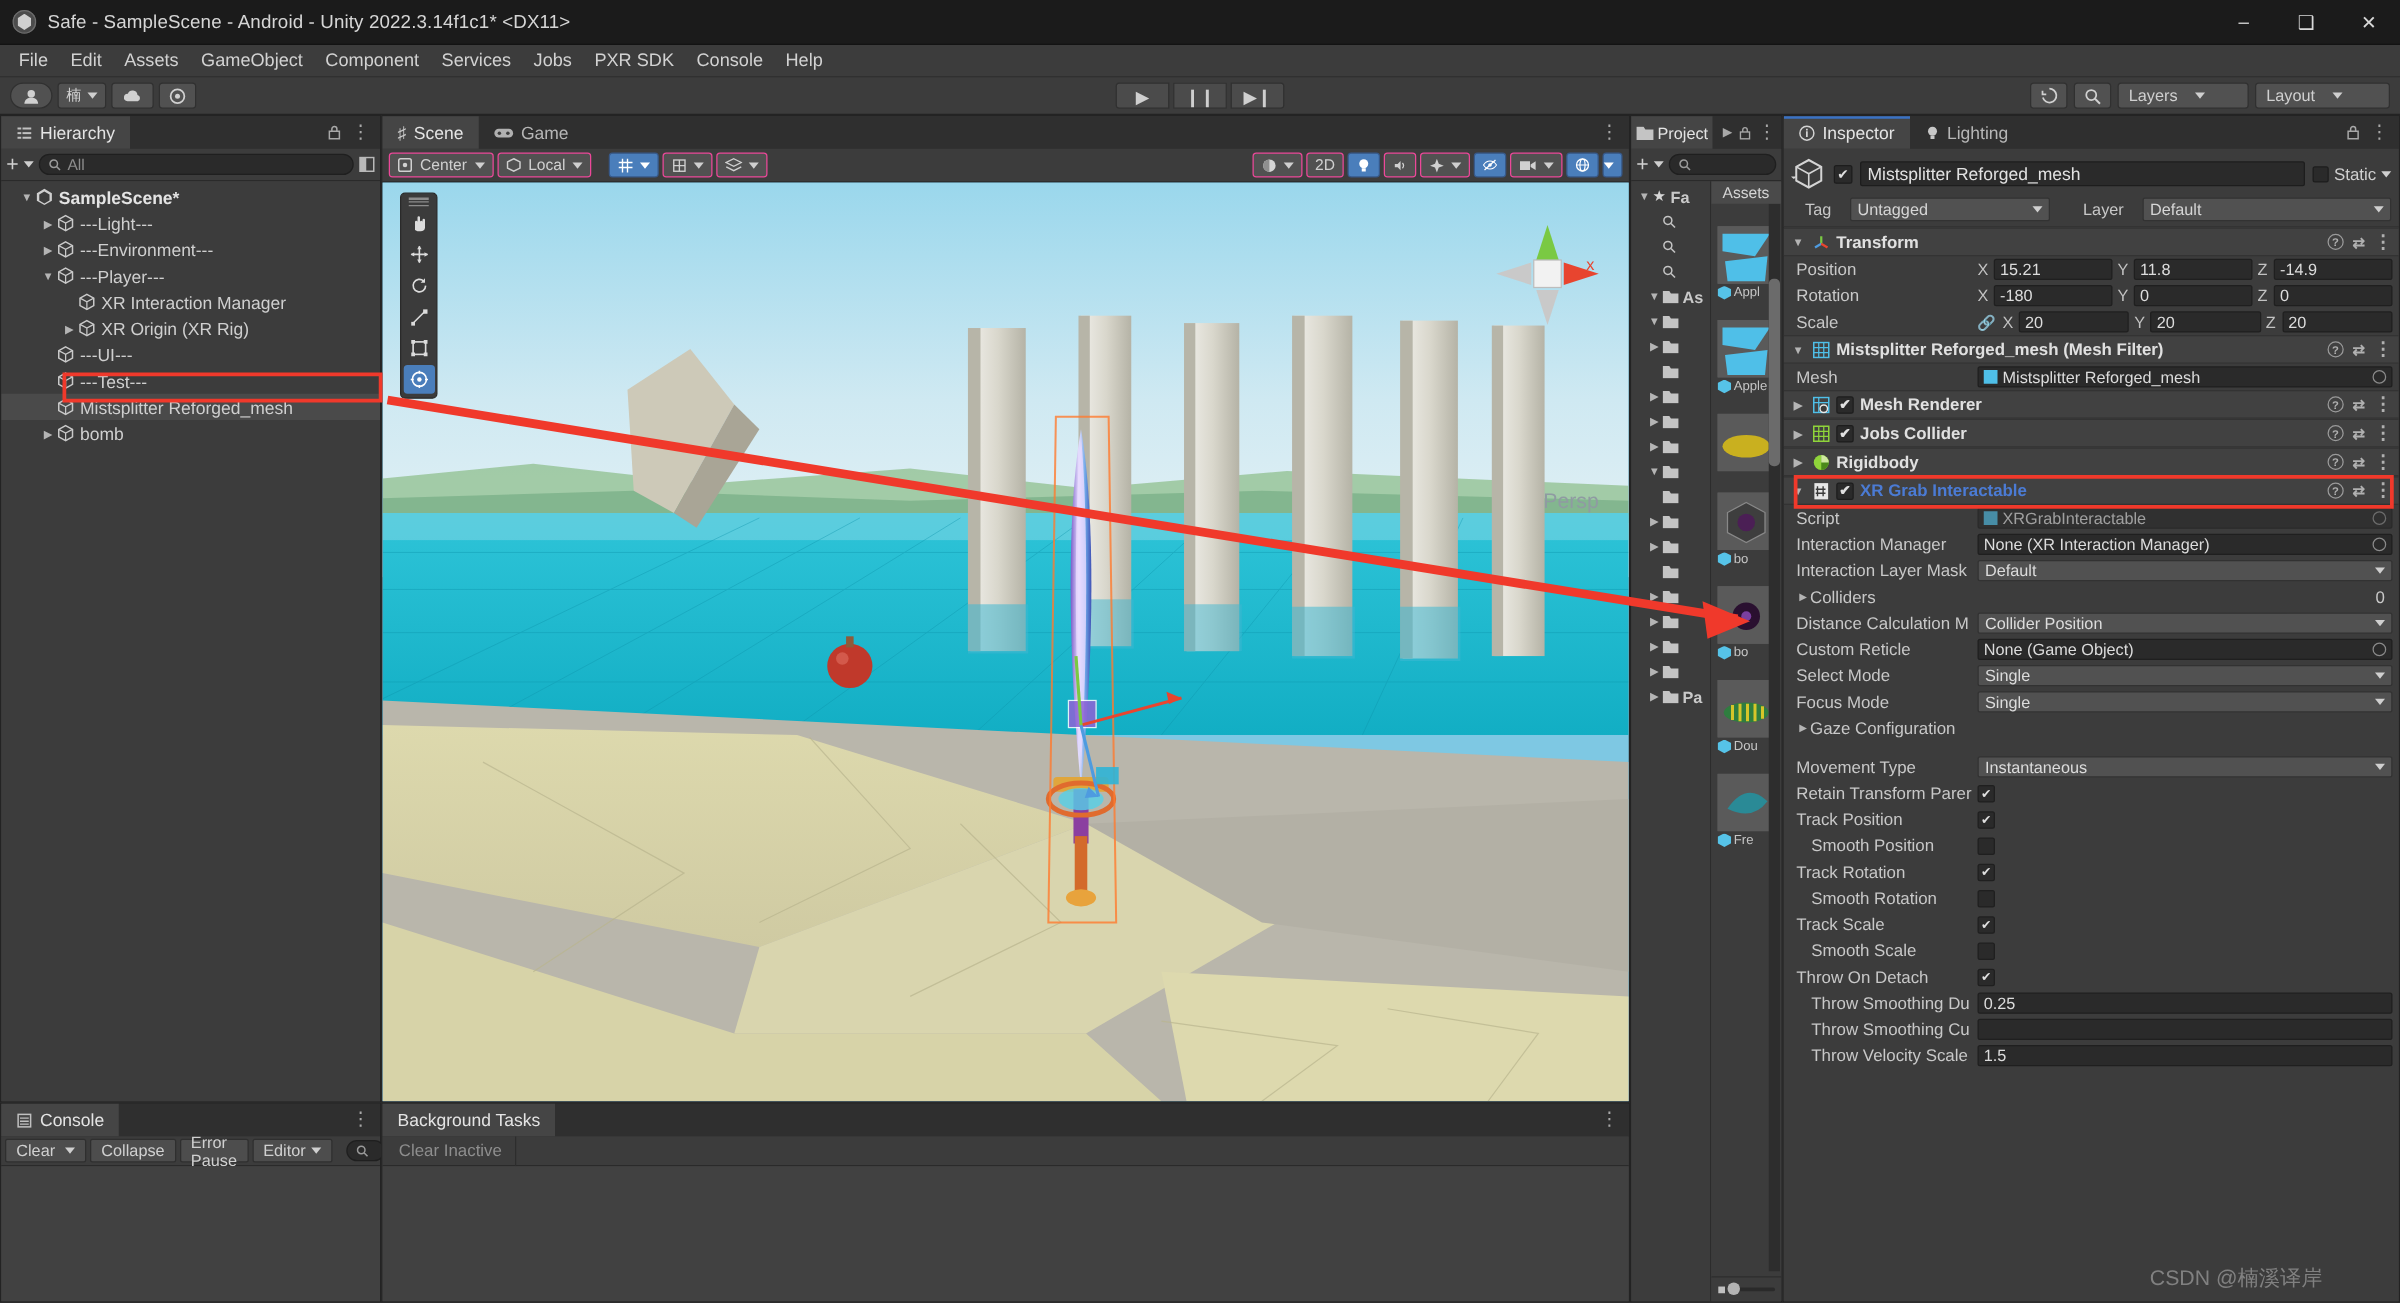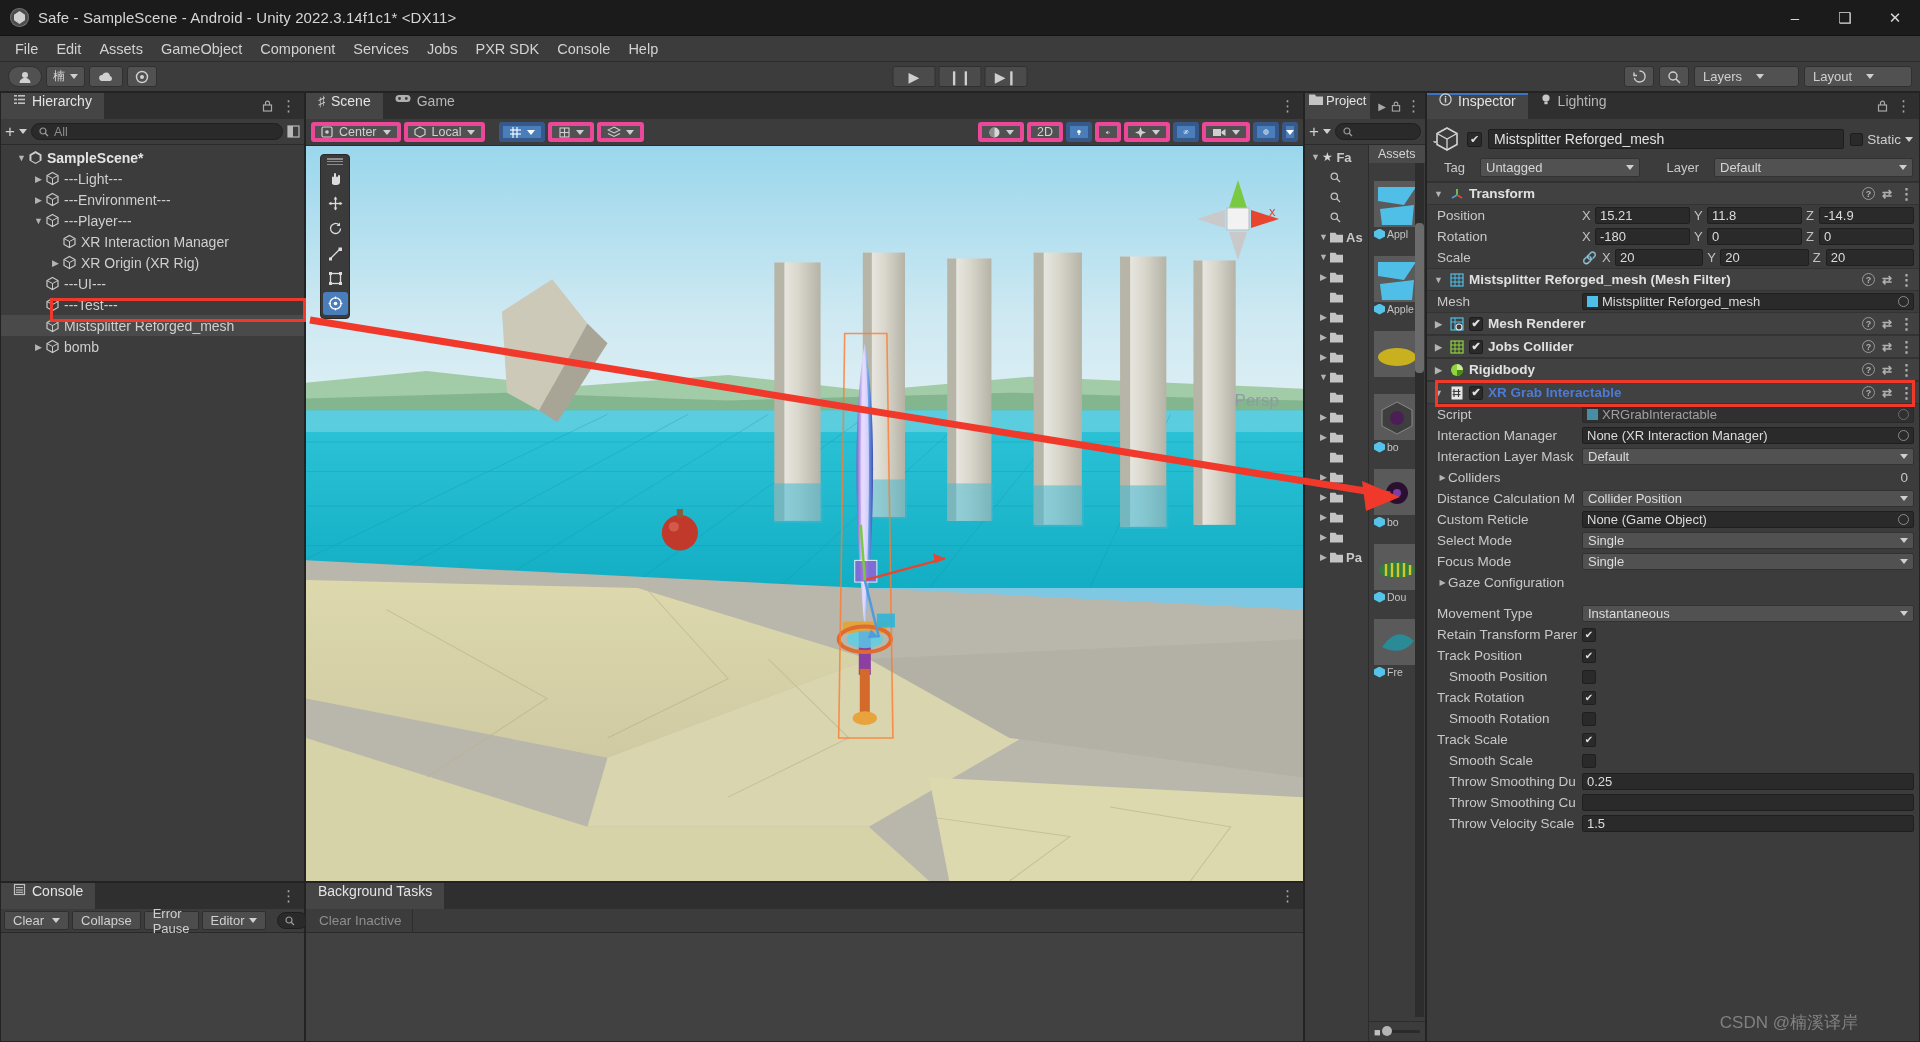--- a/index.html
+++ b/index.html
@@ -65,21 +65,21 @@
   }
   .caret { width:0;height:0;border-left:4px solid transparent;border-right:4px solid transparent;border-top:5px solid #cfcfcf; }
 
   
   .work { flex:1; display:flex; min-height:0; background:#2b2b2b; }
   .col { display:flex; flex-direction:column; min-height:0; }
 
   .panel { background:#383838; display:flex; flex-direction:column; min-height:0; border:1px solid #232323; }
   .tabbar { height:26px; background:#2f2f2f; display:flex; align-items:stretch; flex:none; position:relative; }
   .tab {
-    display:flex;gap:6px;padding:0 12px;font-size:14px;color:#b6b6b6;
+    display:flex;align-items:center;gap:6px;padding:0 12px;font-size:14px;color:#b6b6b6;
     background:transparent;
   }
   .tab.active { background:#454545; color:#e4e4e4; }
   .tab.accent { box-shadow: inset 0 2px 0 #3a72c4; }
   .tabbar .tb-icons { margin-left:auto; display:flex; align-items:center; gap:8px; padding-right:8px; color:#a8a8a8; }
   .kebab { letter-spacing:0; line-height:6px; font-size:15px; }
 
   
   .hier-toolbar { height:26px; background:#3c3c3c; display:flex; align-items:center; gap:4px; padding:0 4px; flex:none; border-bottom:1px solid #2a2a2a;}
   .plus { color:#d0d0d0; font-size:17px; line-height:16px; }
@@ -88,21 +88,21 @@
   .hier-body { flex:1; overflow:hidden; background:#3c3c3c; padding-top:2px; }
   .hrow { height:21px; display:flex; align-items:center; font-size:14px; color:#cfcfcf; white-space:nowrap;}
   .hrow.sel { background:#4a4a4a; }
   .tri { width:13px; text-align:center; color:#b4b4b4; font-size:9px; flex:none; }
   .cubeicon { width:15px;height:15px;flex:none;margin-right:4px; }
   .unityicon { width:15px;height:15px;flex:none;margin-right:4px; }
 
   
   .scene-toolbar { height:27px; background:#3c3c3c; display:flex; align-items:center; gap:3px;
                    padding:0 5px; flex:none; border-bottom:1px solid #2a2a2a; }
-  .st-btn { height:20px; background:#515151;border:4px solid #ec4899;border-radius:3px;
+  .st-btn { height:20px; background:#515151;border:1px solid #ec4899;border-radius:3px;
             display:flex;align-items:center;gap:4px;padding:0 6px;color:#d0d0d0;font-size:12.5px;}
   .st-btn.blue { background:#4a7ebb; border-color:#37598a; }
   .scene-view { flex:1; position:relative; overflow:hidden; background:#7ec8e3; }
 
   
   .proj-toolbar { height:26px; background:#3c3c3c; display:flex; align-items:center; gap:4px; padding:0 4px; flex:none; border-bottom:1px solid #2a2a2a;}
   .proj-body { flex:1; display:flex; min-height:0; background:#3c3c3c; }
   .proj-tree { width:64px; overflow:hidden; border-right:1px solid #2c2c2c; padding-top:2px;}
   .prow { height:20px; display:flex; align-items:center; font-size:13px; color:#c9c9c9; white-space:nowrap; }
   .star { color:#d6d6d6; font-size:12px; }
@@ -1412,20 +1412,26 @@
                 <span class="boolchk on"></span>
               </div>
             </div>
             <div class="frow">
               <div class="flabel ind">Smooth Scale</div>
               <div class="fields">
                 <span class="boolchk"></span>
               </div>
             </div>
             <div class="frow">
+              <div class="flabel">Throw On Detach</div>
+              <div class="fields">
+                <span class="boolchk on"></span>
+              </div>
+            </div>
+            <div class="frow">
               <div class="flabel ind">Throw Smoothing Du</div>
               <div class="fields">
                 <div class="inp">0.25</div>
               </div>
             </div>
             <div class="frow">
               <div class="flabel ind">Throw Smoothing Cu</div>
               <div class="fields">
                 <div class="inp" style="background:#2a2a2a"></div>
               </div>

